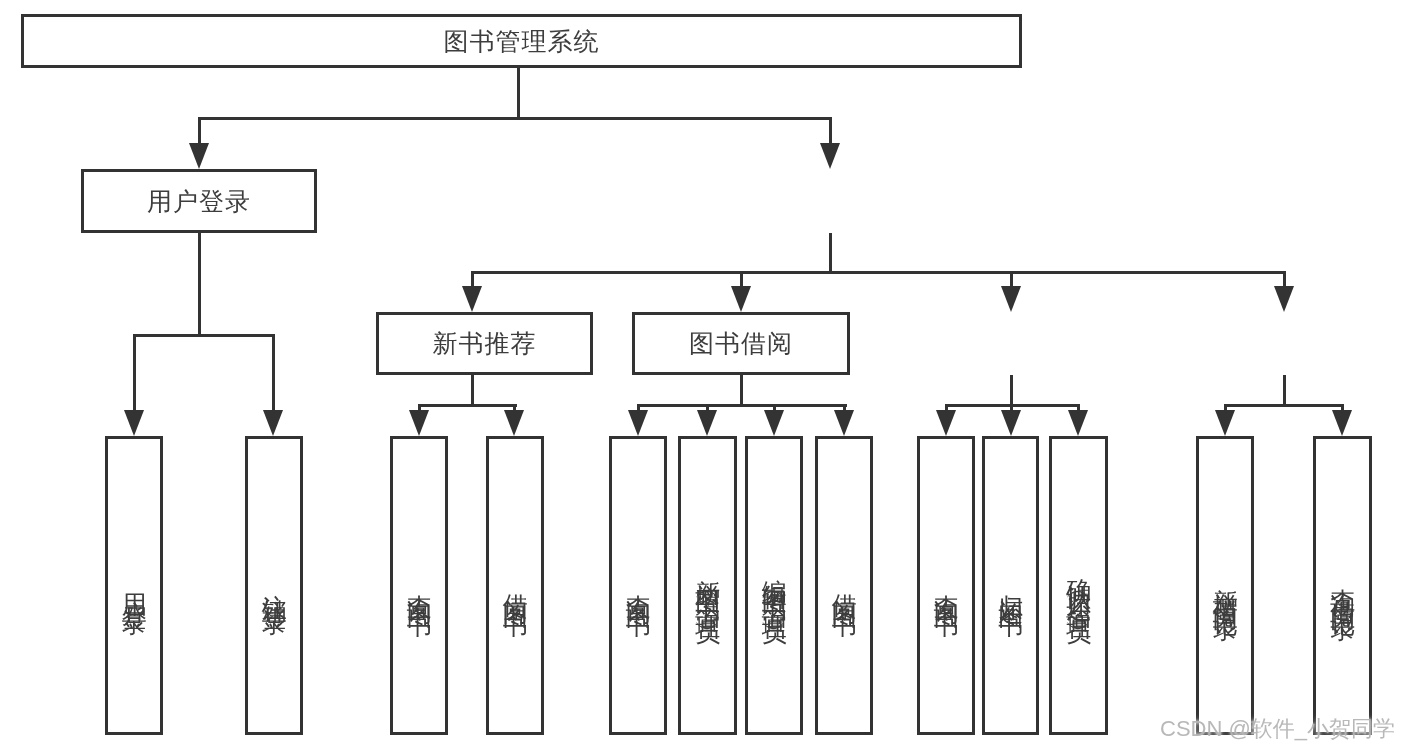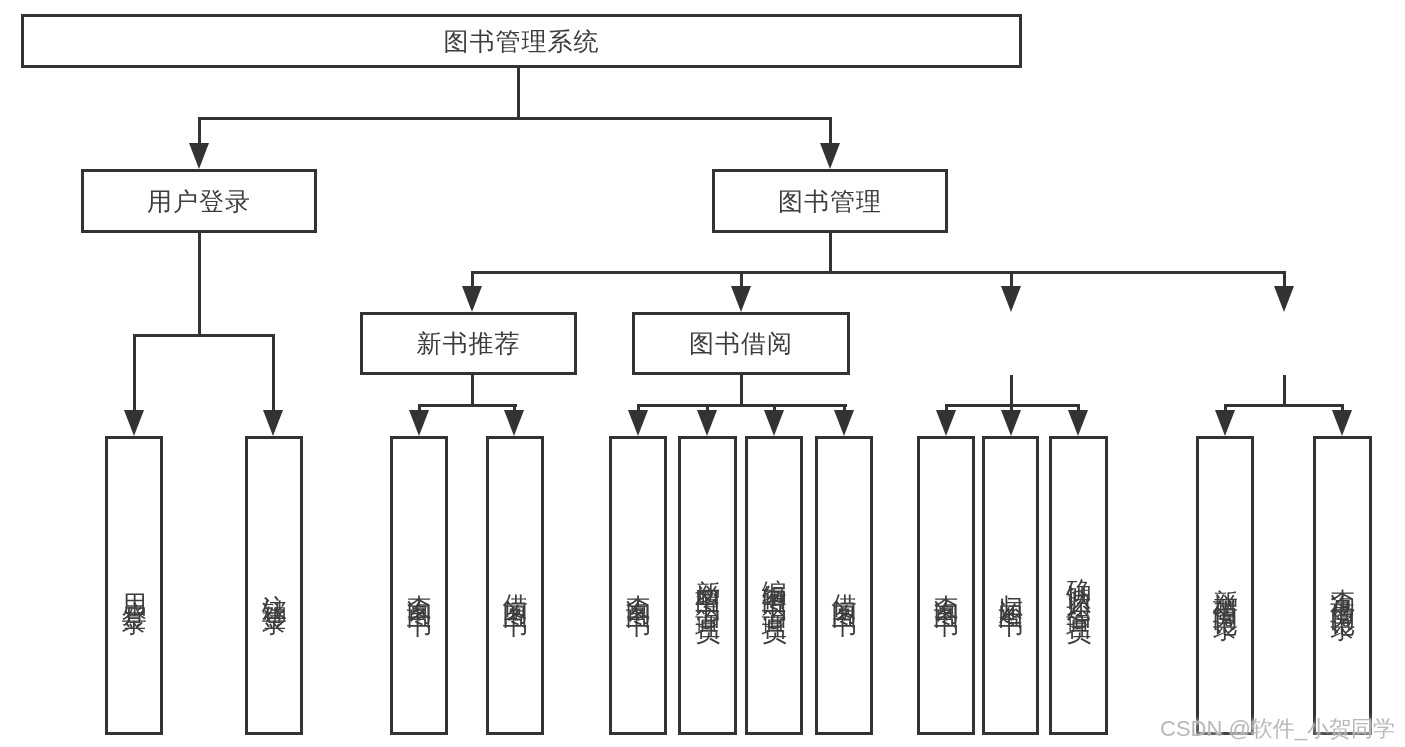--- a/index.html
+++ b/index.html
@@ -38,43 +38,40 @@
   <div class="vline" style="left:517px;top:68px;width:3px;height:51px;"></div>
   <div class="hline" style="left:198px;top:117px;width:634px;height:3px;"></div>
   <div class="vline" style="left:198px;top:117px;width:3px;height:28px;"></div>
   <div class="arrow" style="left:189px;top:143px;"></div>
   <div class="vline" style="left:829px;top:117px;width:3px;height:28px;"></div>
   <div class="arrow" style="left:820px;top:143px;"></div>
 
   <div class="node" style="left:81px;top:169px;width:236px;height:64px;">
     <span>用户登录</span>
   </div>
-  <div class="node" style="left:712px;top:169px;width:236px;height:64px;">
-    <span>图书管理</span>
-  </div>
 
   <div class="vline" style="left:198px;top:233px;width:3px;height:104px;"></div>
   <div class="hline" style="left:133px;top:334px;width:142px;height:3px;"></div>
   <div class="vline" style="left:133px;top:334px;width:3px;height:78px;"></div>
   <div class="arrow" style="left:124px;top:410px;"></div>
   <div class="vline" style="left:272px;top:334px;width:3px;height:78px;"></div>
   <div class="arrow" style="left:263px;top:410px;"></div>
 
   <div class="vline" style="left:829px;top:233px;width:3px;height:41px;"></div>
   <div class="hline" style="left:471px;top:271px;width:815px;height:3px;"></div>
   <div class="vline" style="left:471px;top:271px;width:3px;height:17px;"></div>
   <div class="arrow" style="left:462px;top:286px;"></div>
   <div class="vline" style="left:740px;top:271px;width:3px;height:17px;"></div>
   <div class="arrow" style="left:731px;top:286px;"></div>
   <div class="vline" style="left:1010px;top:271px;width:3px;height:17px;"></div>
   <div class="arrow" style="left:1001px;top:286px;"></div>
   <div class="vline" style="left:1283px;top:271px;width:3px;height:17px;"></div>
   <div class="arrow" style="left:1274px;top:286px;"></div>
 
-  <div class="node" style="left:360px;top:312px;width:217px;height:63px;">
+  <div class="node" style="left:376px;top:312px;width:217px;height:63px;">
     <span>新书推荐</span>
   </div>
   <div class="node" style="left:632px;top:312px;width:218px;height:63px;">
     <span>图书借阅</span>
   </div>
 
   <div class="vline" style="left:471px;top:375px;width:3px;height:31px;"></div>
   <div class="hline" style="left:418px;top:404px;width:99px;height:3px;"></div>
   <div class="vline" style="left:418px;top:404px;width:3px;height:9px;"></div>
   <div class="arrow" style="left:409px;top:410px;"></div>

